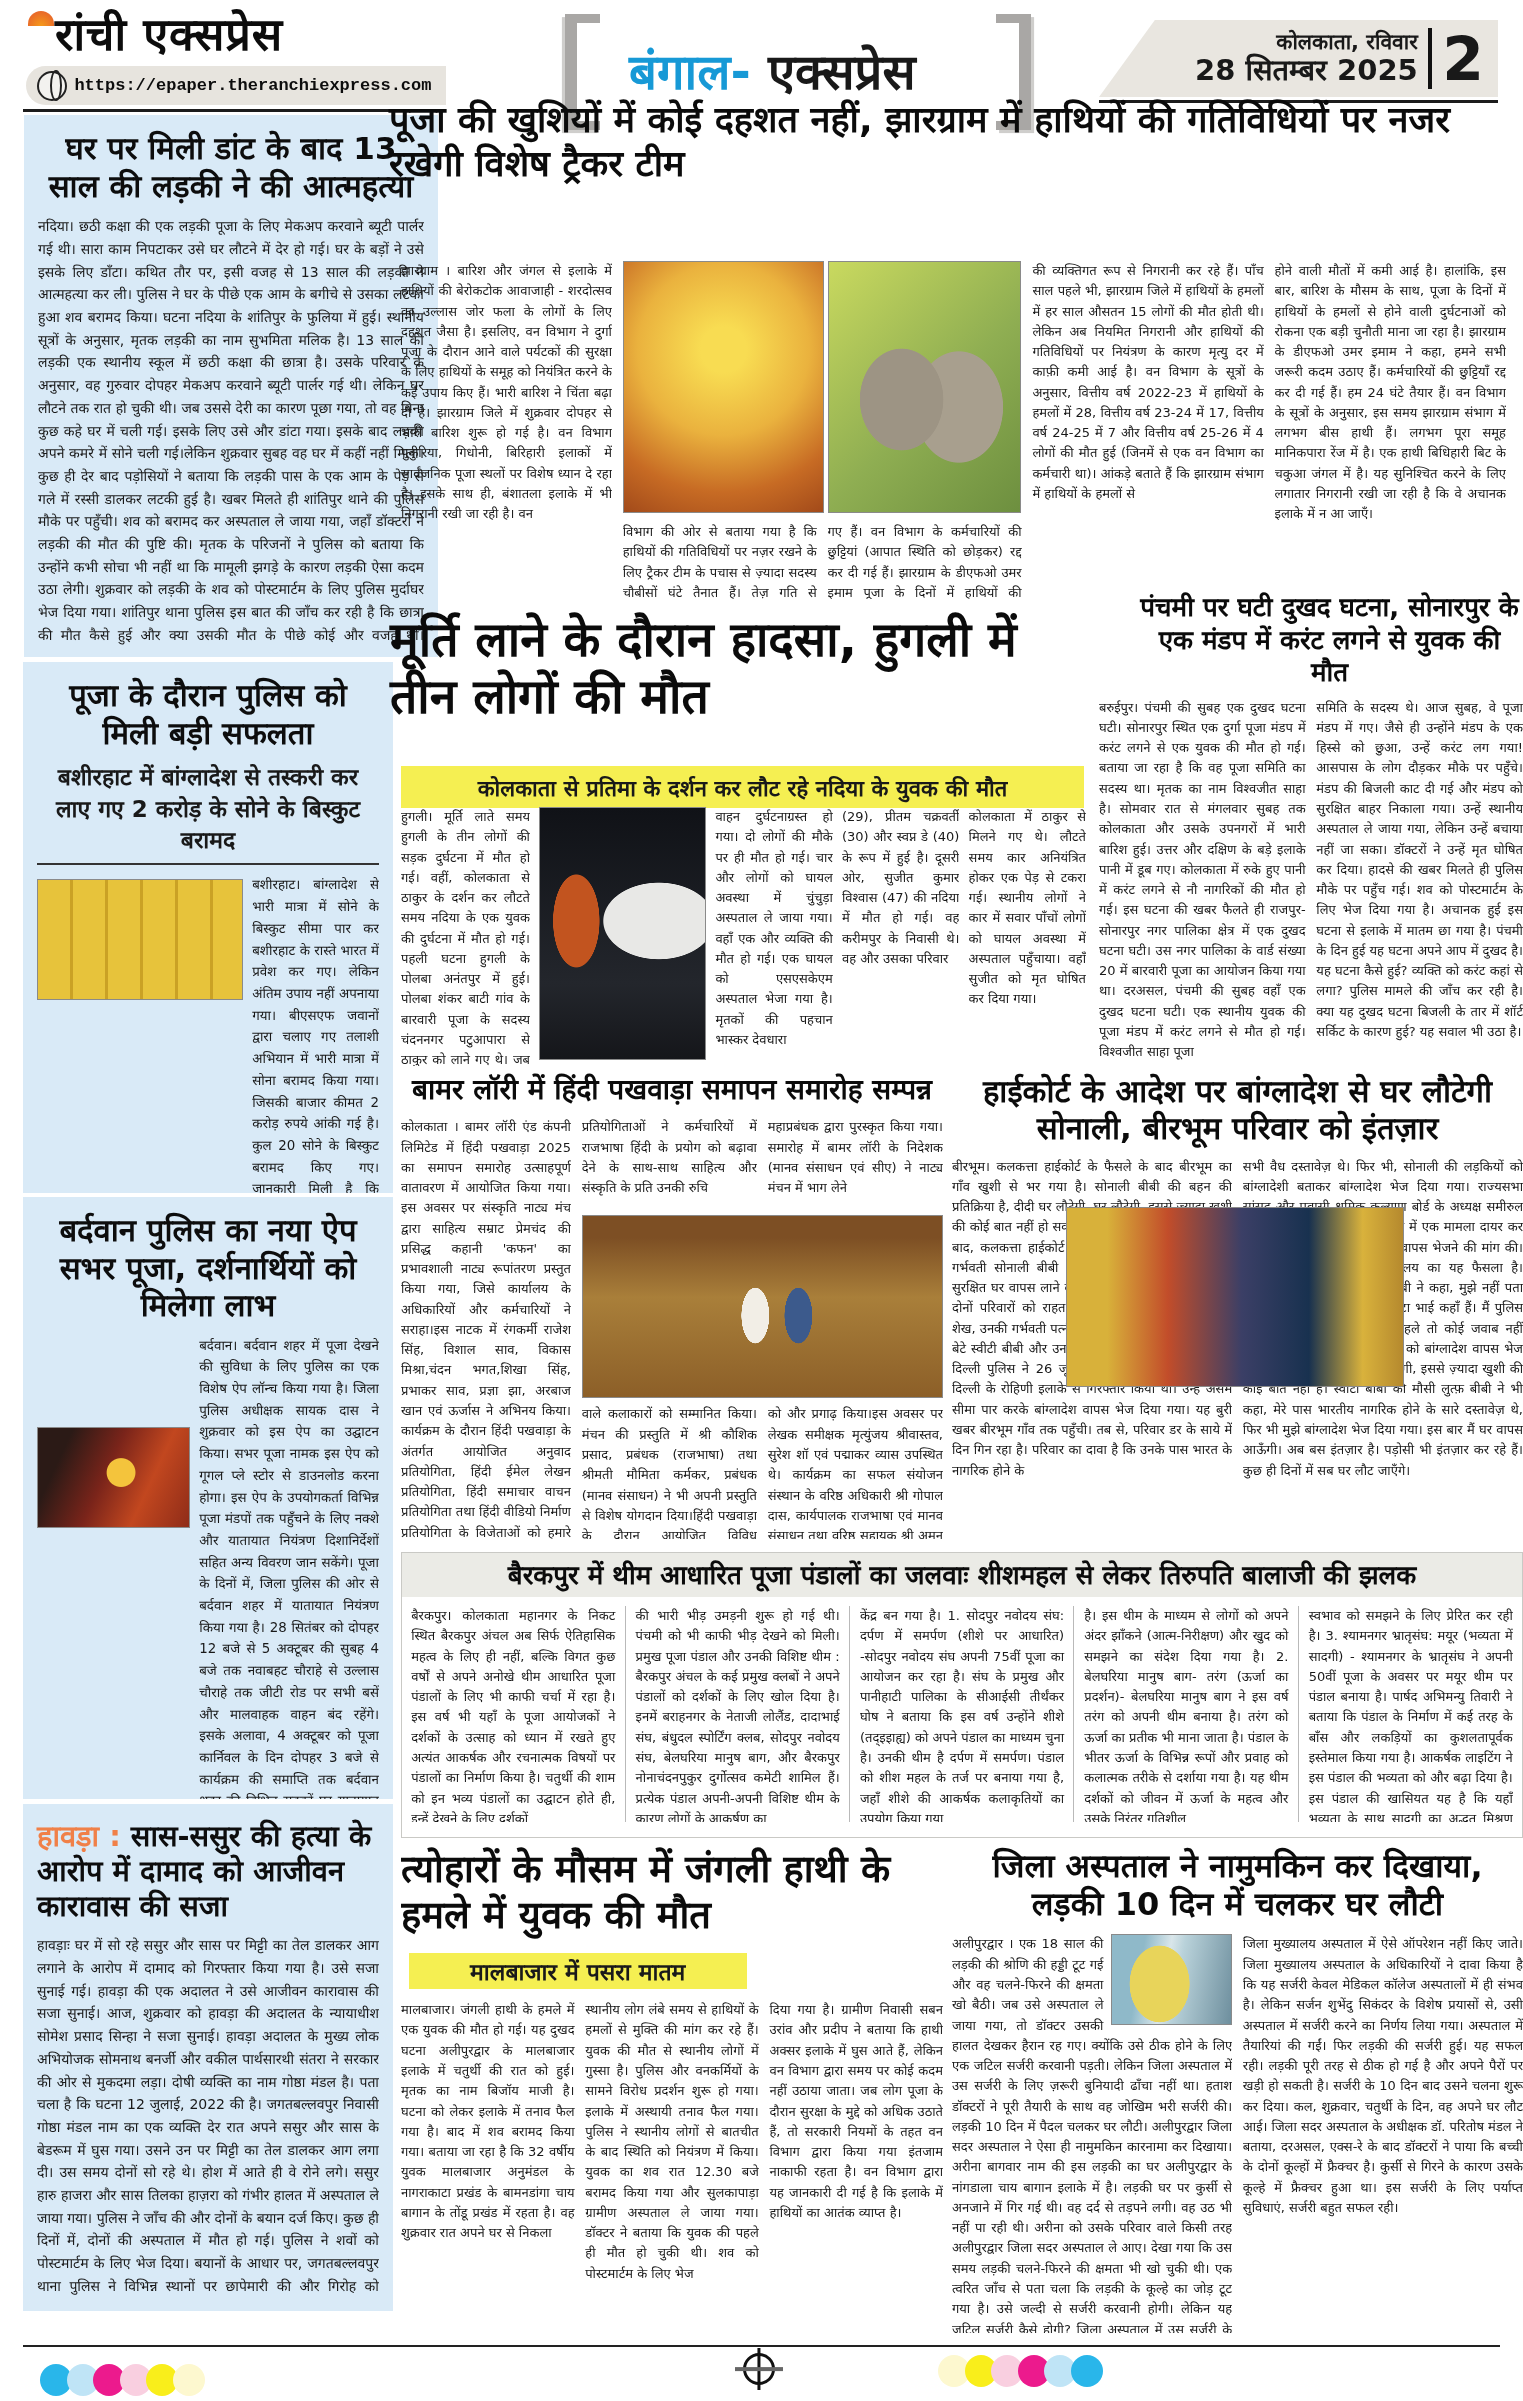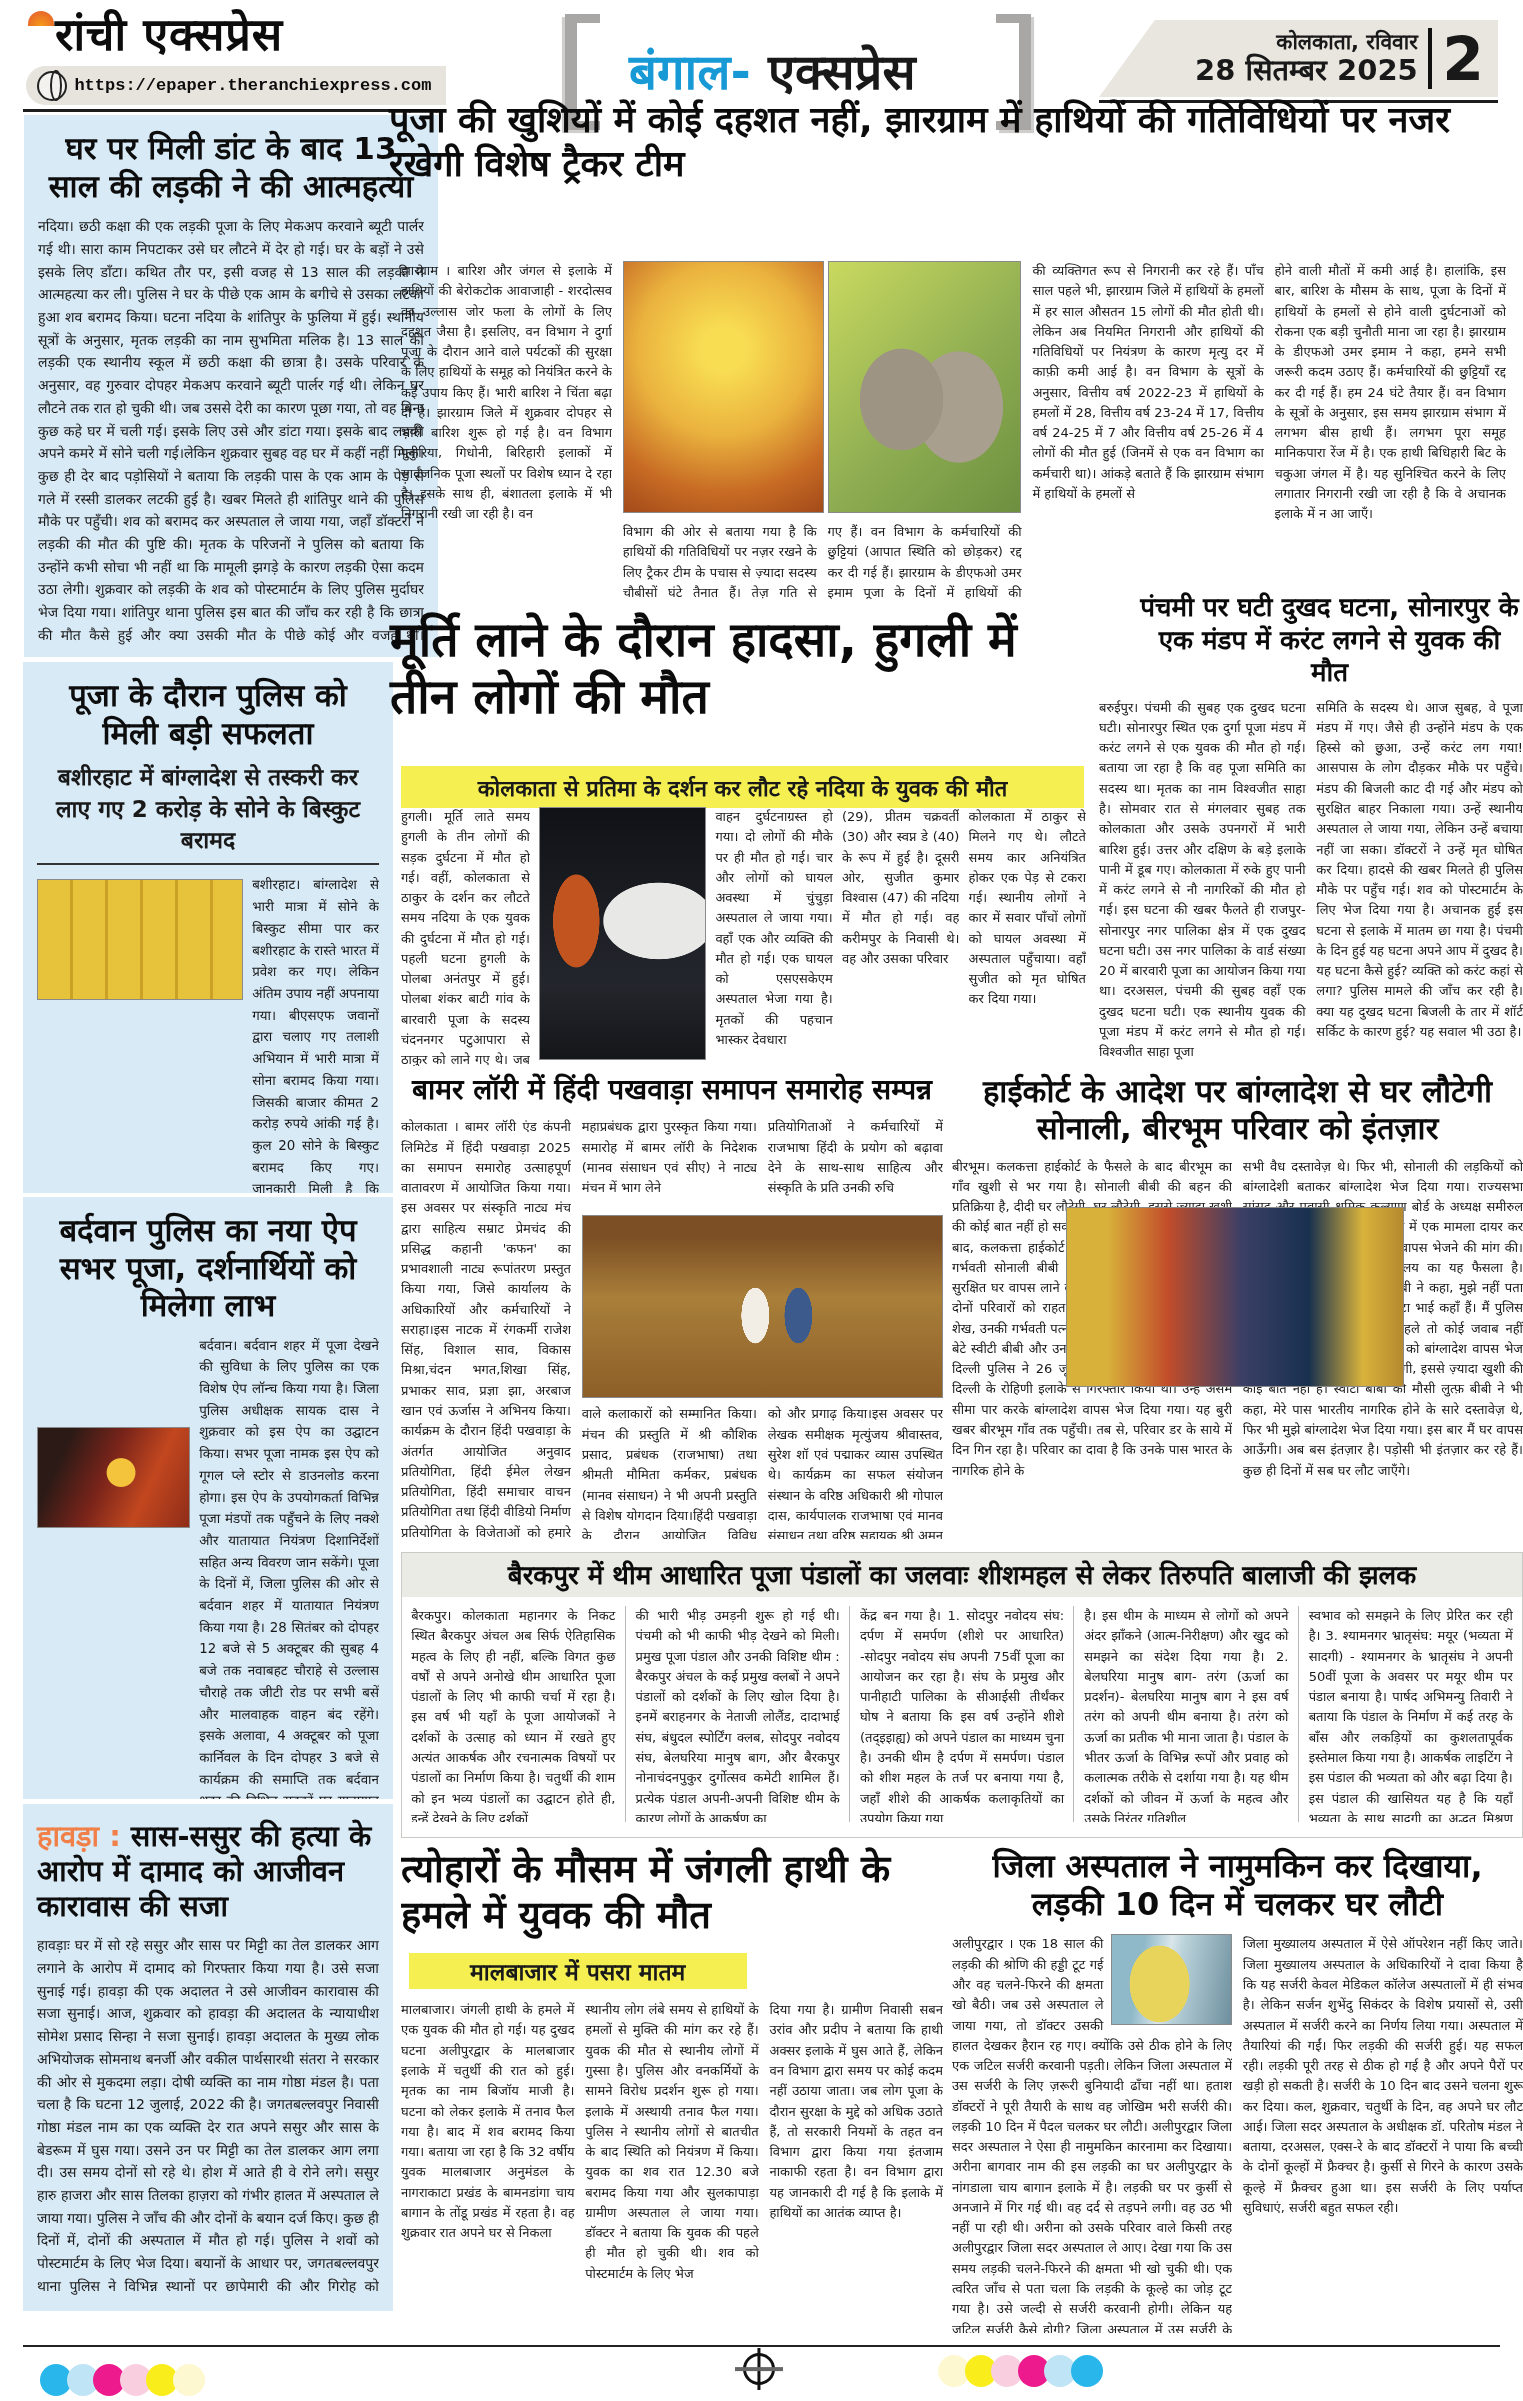--- a/index.html
+++ b/index.html
@@ -164,22 +164,22 @@
       <div class="c">समिति के सदस्य थे। आज सुबह, वे पूजा मंडप में गए। जैसे ही उन्होंने मंडप के एक हिस्से को छुआ, उन्हें करंट लग गया! आसपास के लोग दौड़कर मौके पर पहुँचे। मंडप की बिजली काट दी गई और मंडप को सुरक्षित बाहर निकाला गया। उन्हें स्थानीय अस्पताल ले जाया गया, लेकिन उन्हें बचाया नहीं जा सका। डॉक्टरों ने उन्हें मृत घोषित कर दिया। हादसे की खबर मिलते ही पुलिस मौके पर पहुँच गई। शव को पोस्टमार्टम के लिए भेज दिया गया है। अचानक हुई इस घटना से इलाके में मातम छा गया है। पंचमी के दिन हुई यह घटना अपने आप में दुखद है। यह घटना कैसे हुई? व्यक्ति को करंट कहां से लगा? पुलिस मामले की जाँच कर रही है। क्या यह दुखद घटना बिजली के तार में शॉर्ट सर्किट के कारण हुई? यह सवाल भी उठा है।</div>
     </div>
   </div>
 
   <div class="abs art" style="left:401px;top:1073px;width:542px;height:473px;">
     <div class="bighead" style="font-size:28px;text-align:center;line-height:1.2;">बामर लॉरी में हिंदी पखवाड़ा समापन समारोह सम्पन्न</div>
     <div class="cols" style="margin-top:10.7px;height:422px;">
       <div class="c" style="flex:0 0 170px;">कोलकाता । बामर लॉरी एंड कंपनी लिमिटेड में हिंदी पखवाड़ा 2025 का समापन समारोह उत्साहपूर्ण वातावरण में आयोजित किया गया। इस अवसर पर संस्कृति नाट्य मंच द्वारा साहित्य सम्राट प्रेमचंद की प्रसिद्ध कहानी 'कफन' का प्रभावशाली नाट्य रूपांतरण प्रस्तुत किया गया, जिसे कार्यालय के अधिकारियों और कर्मचारियों ने सराहा।इस नाटक में रंगकर्मी राजेश सिंह, विशाल साव, विकास मिश्रा,चंदन भगत,शिखा सिंह, प्रभाकर साव, प्रज्ञा झा, अरबाज खान एवं ऊर्जास ने अभिनय किया।कार्यक्रम के दौरान हिंदी पखवाड़ा के अंतर्गत आयोजित अनुवाद प्रतियोगिता, हिंदी ईमेल लेखन प्रतियोगिता, हिंदी समाचार वाचन प्रतियोगिता तथा हिंदी वीडियो निर्माण प्रतियोगिता के विजेताओं को हमारे निदेशक और</div>
       <div style="flex:1;overflow:hidden;">
         <div class="cols" style="height:92px;">
+          <div class="c">प्रतियोगिताओं ने कर्मचारियों में राजभाषा हिंदी के प्रयोग को बढ़ावा देने के साथ-साथ साहित्य और संस्कृति के प्रति उनकी रुचि</div>
           <div class="c">महाप्रबंधक द्वारा पुरस्कृत किया गया।समारोह में बामर लॉरी के निदेशक (मानव संसाधन एवं सीए) ने नाट्य मंचन में भाग लेने</div>
-          <div class="c">प्रतियोगिताओं ने कर्मचारियों में राजभाषा हिंदी के प्रयोग को बढ़ावा देने के साथ-साथ साहित्य और संस्कृति के प्रति उनकी रुचि</div>
         </div>
         <div class="ph event" style="width:100%;height:183px;margin:6.1px 0;"></div>
         <div class="cols" style="height:138px;">
           <div class="c">वाले कलाकारों को सम्मानित किया। मंचन की प्रस्तुति में श्री कौशिक प्रसाद, प्रबंधक (राजभाषा) तथा श्रीमती मौमिता कर्मकर, प्रबंधक (मानव संसाधन) ने भी अपनी प्रस्तुति से विशेष योगदान दिया।हिंदी पखवाड़ा के दौरान आयोजित विविध गतिविधियों और</div>
           <div class="c">को और प्रगाढ़ किया।इस अवसर पर लेखक समीक्षक मृत्युंजय श्रीवास्तव, सुरेश शॉ एवं पद्माकर व्यास उपस्थित थे। कार्यक्रम का सफल संयोजन संस्थान के वरिष्ठ अधिकारी श्री गोपाल दास, कार्यपालक राजभाषा एवं मानव संसाधन तथा वरिष्ठ सहायक श्री अमन कुमार शाह ने किया।</div>
         </div>
       </div>
     </div>
   </div>
 

